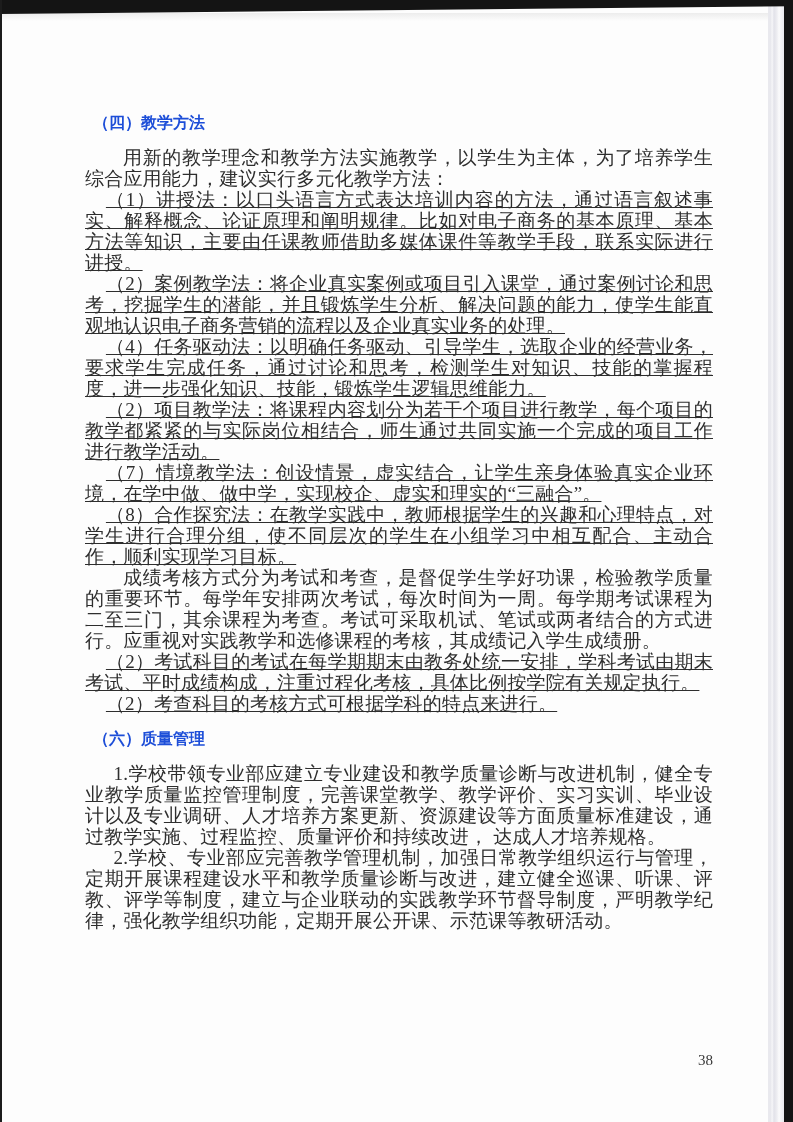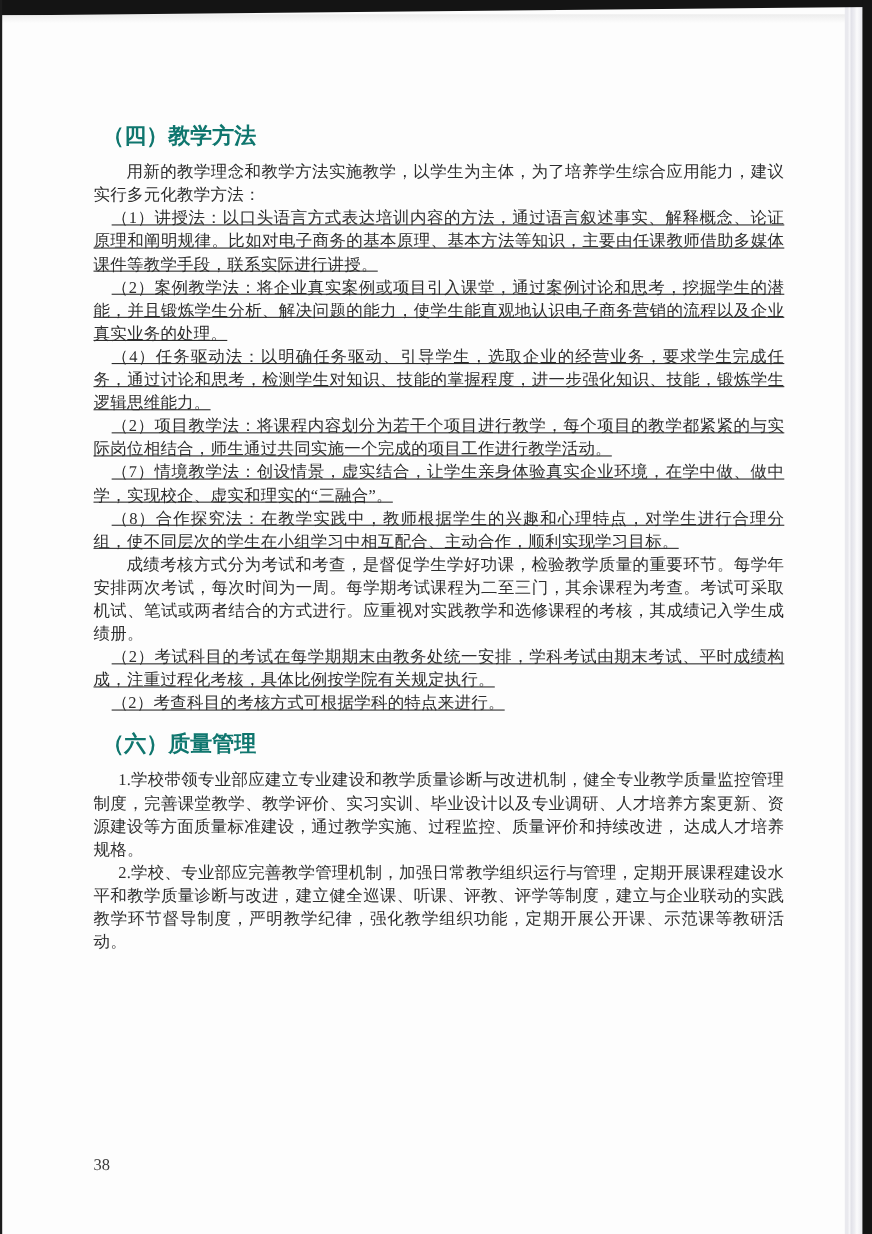--- a/index.html
+++ b/index.html
@@ -60,45 +60,45 @@
   
   .content {
     position: absolute;
     left: 85px;
     top: 112px;
     width: 628px;
     color: #2e2e2e;
   }
   .doc-section { margin: 0; }
   .section-heading {
-    font-family: Liberation Serif, serif;
+    font-family: Liberation Mono, monospace;
     font-weight: 700;
-    font-size: 20px;
+    font-size: 16px;
     line-height: 24px;
-    color: #0f766e;
+    color: #1d4ed8;
     margin: 14px 0 11px 0;
     padding-left: 8px;
   }
   .doc-section:first-child .section-heading { margin-top: 0; }
   .content p {
     margin: 0;
-    font-size: 15px;
+    font-size: 19px;
     line-height: 21px;
     text-align: justify;
     letter-spacing: 0.2px;
   }
   .p-indent { text-indent: 2em; }
   .p-num    { text-indent: 1.1em; text-decoration: underline; }
   .p-digit  { text-indent: 1.5em; }
   .page-number {
     position: absolute;
     left: 85px;
     top: 1052px;
     width: 628px;
-    text-align: left;
+    text-align: right;
     font-size: 15px;
     color: #3a3a3a;
   }
 </style>
 </head>
 <body>
 
 <div class="page">
 
   <div class="scan-top"></div>

